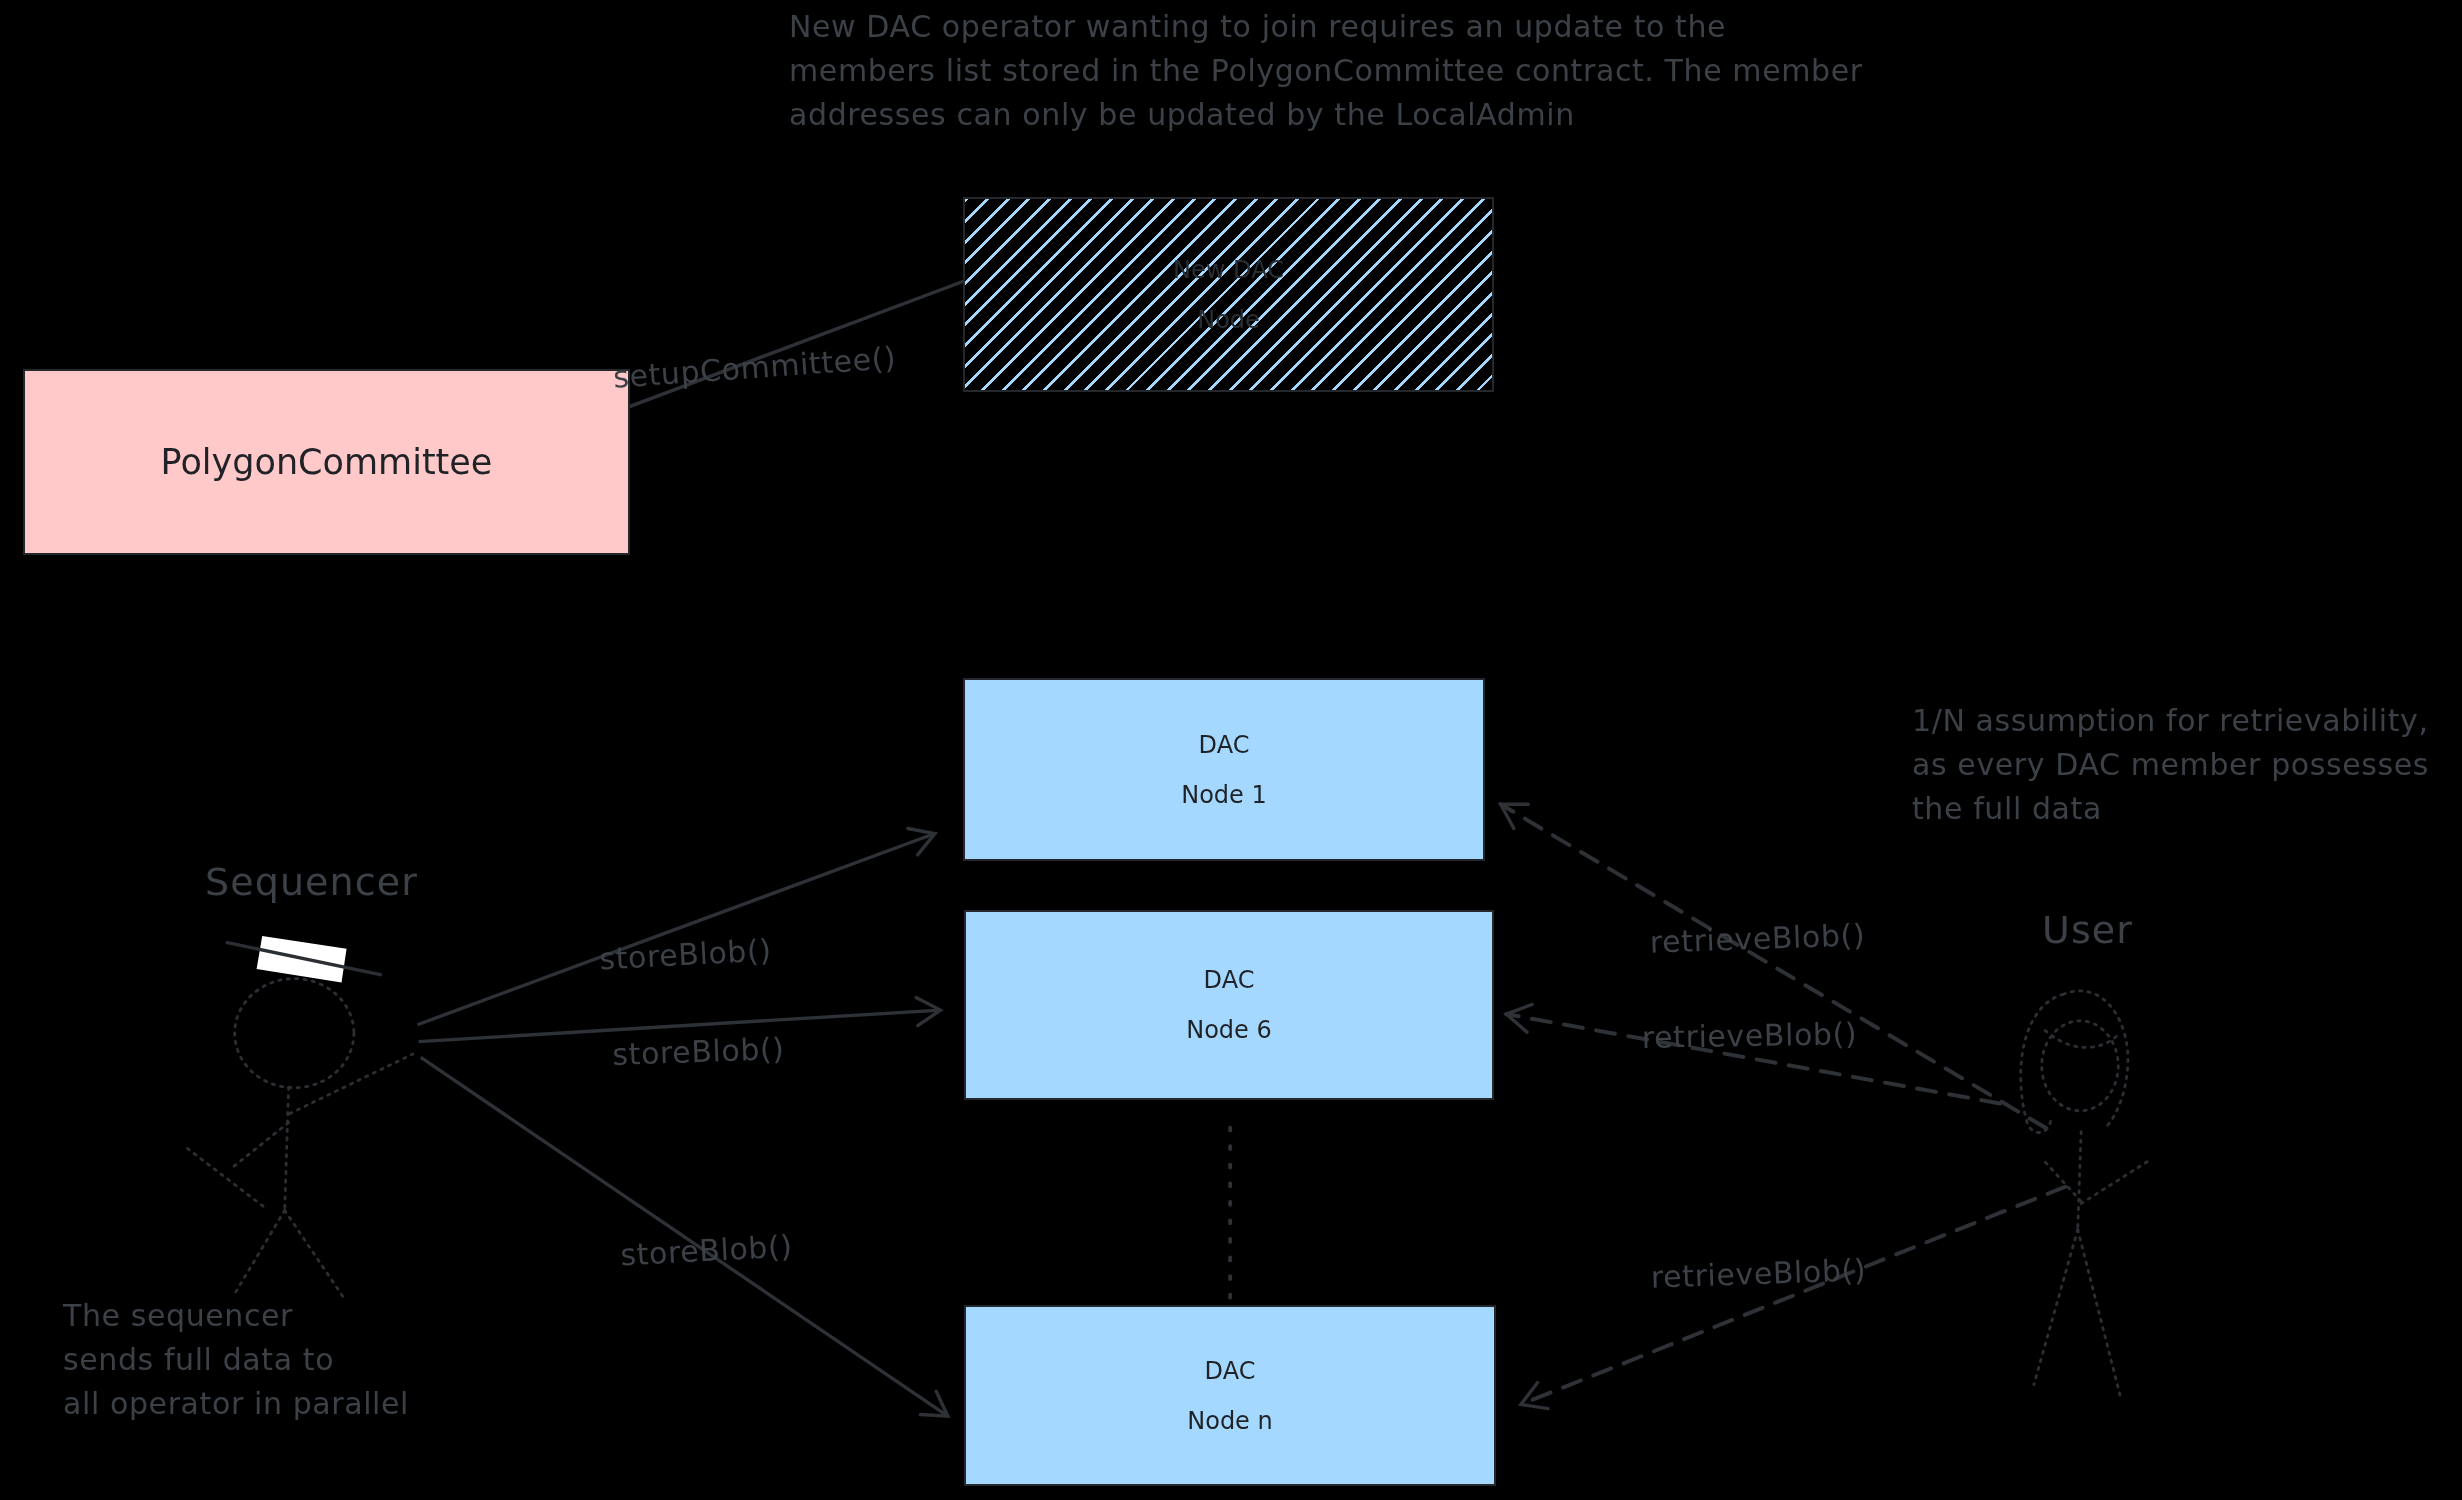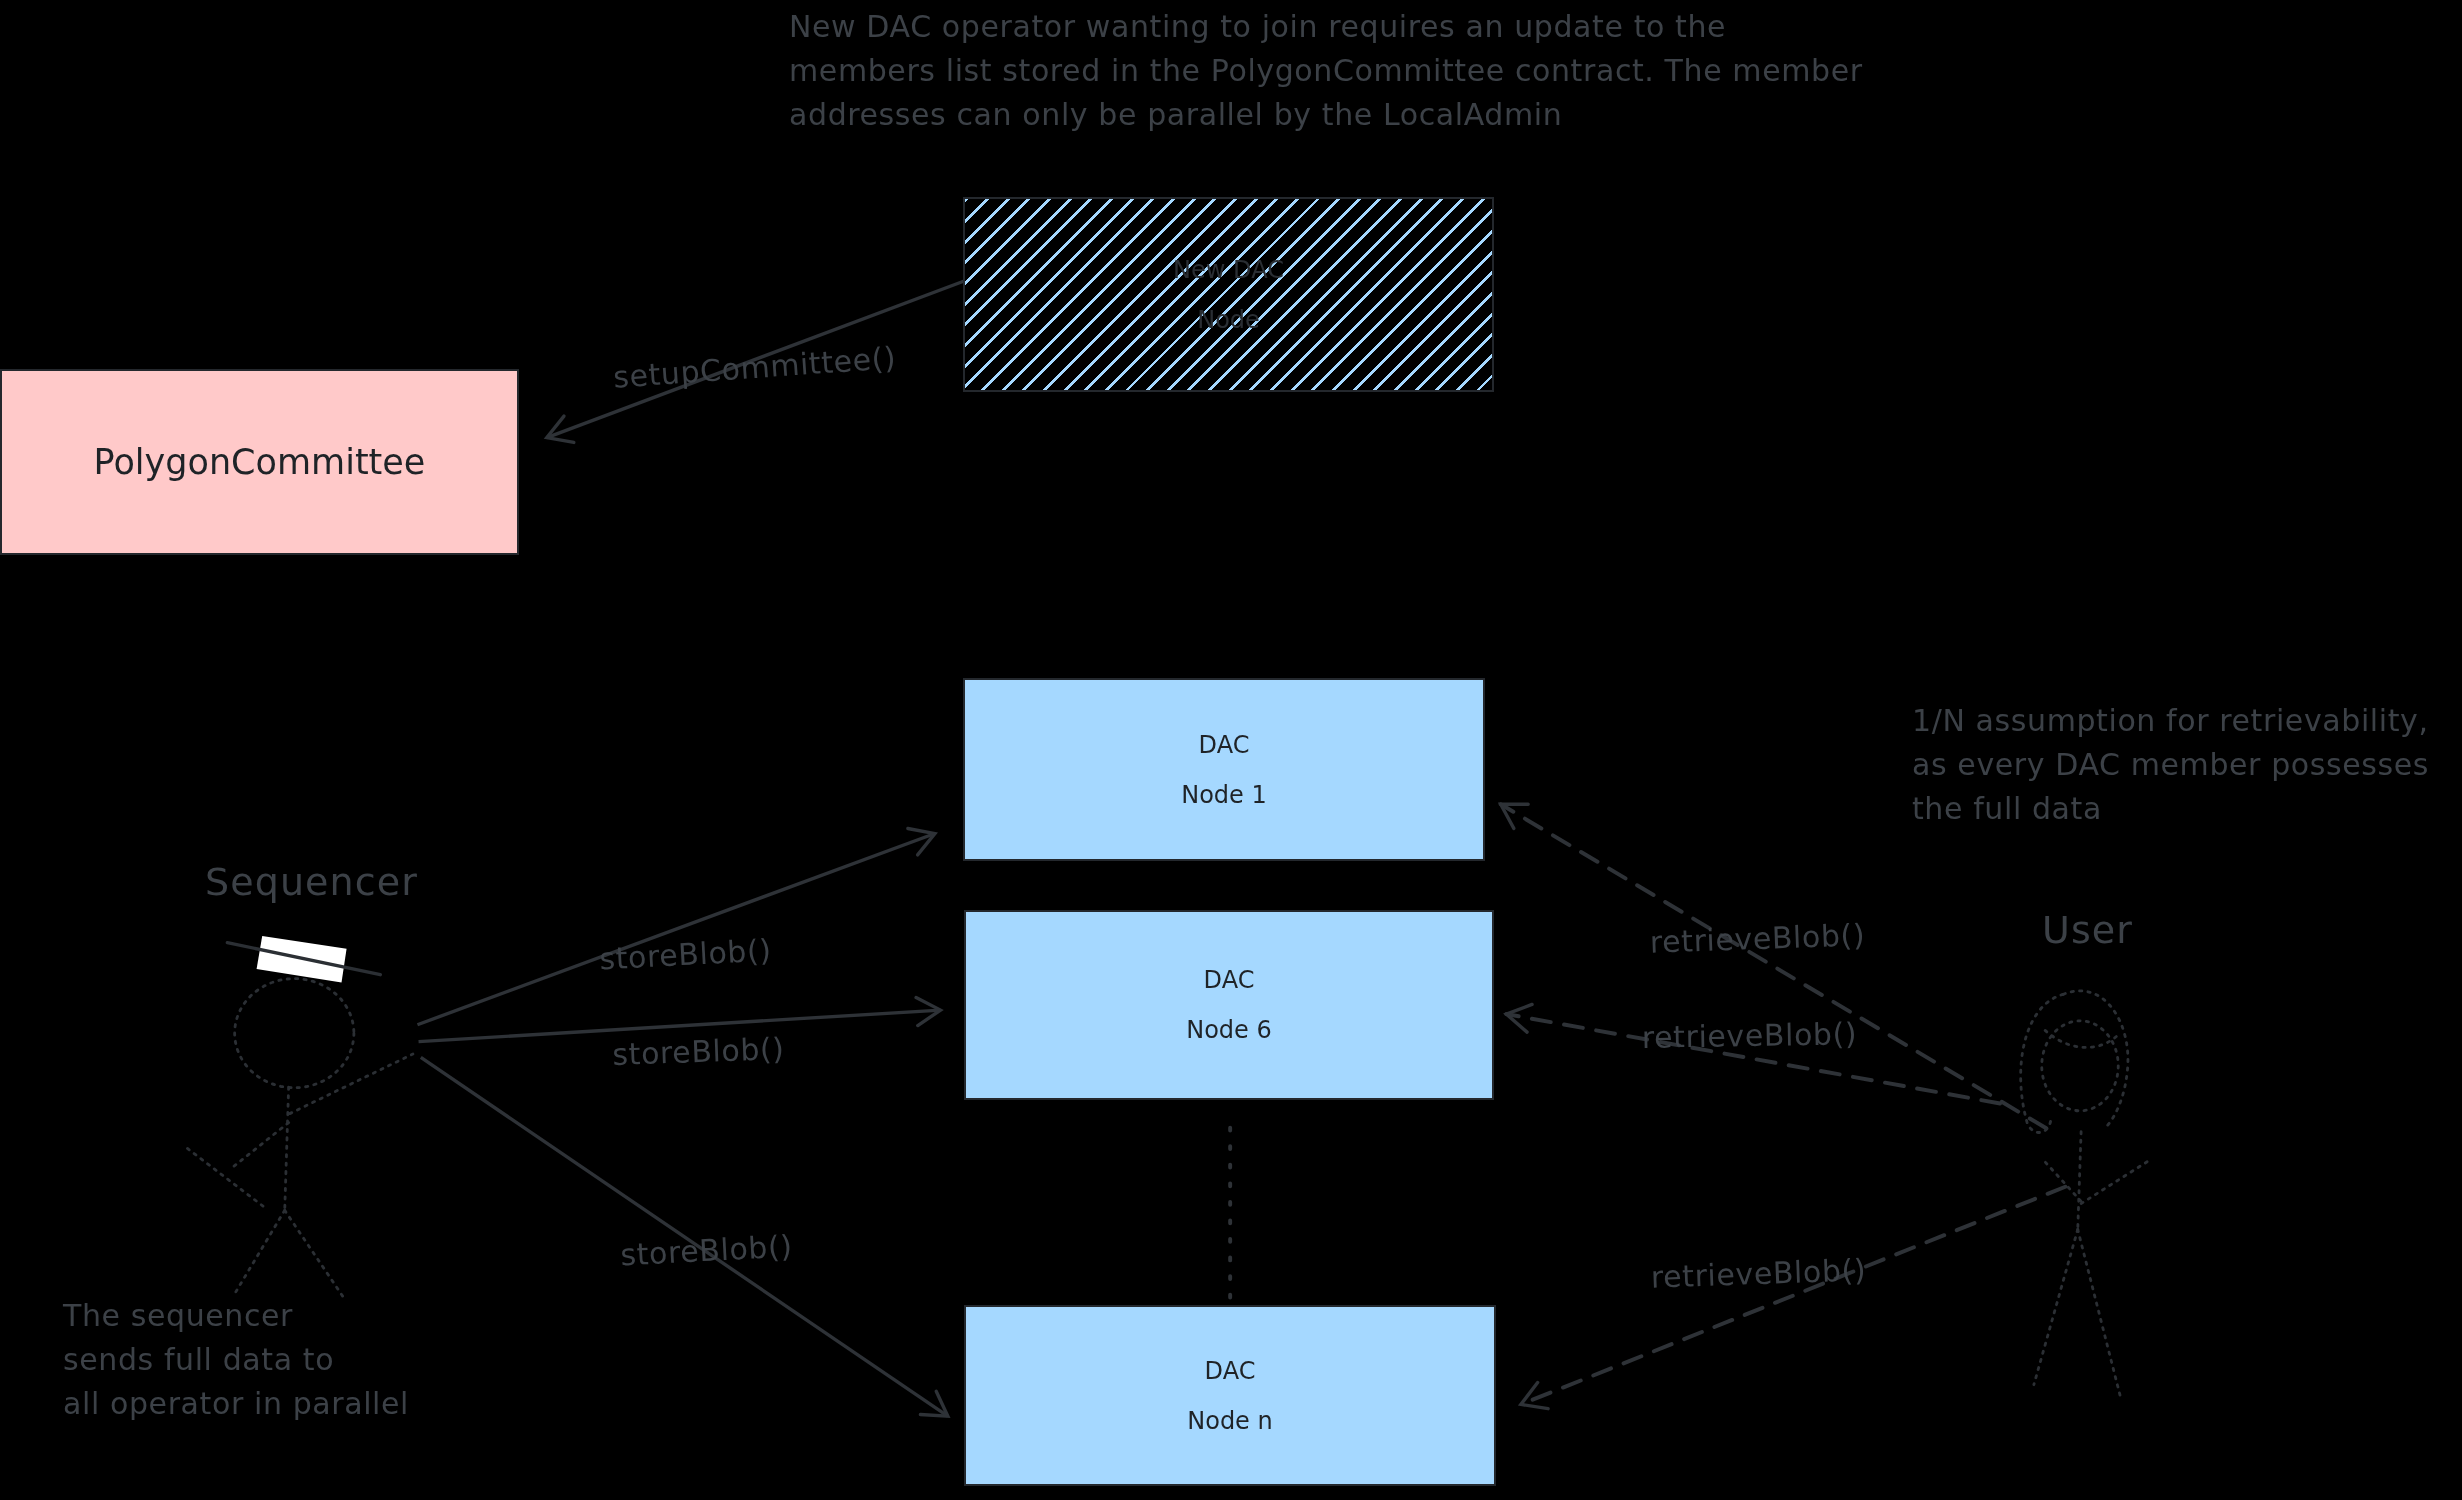--- a/index.html
+++ b/index.html
@@ -82,36 +82,36 @@
       <path class="fig" d="M3700,2140 L3820,2064"></path>
       <path class="fig" d="M3700,2136 L3636,2066"></path>
       <path class="fig" d="M3694,2186 L3616,2462"></path>
       <path class="fig" d="M3694,2186 L3770,2484"></path>
     </g>
   </svg>
 
   <div class="note" style="left:789px;top:4.5px;">
     <div>New DAC operator wanting to join requires an update to the</div>
     <div>members list stored in the PolygonCommittee contract. The member</div>
-    <div>addresses can only be parallel by the LocalAdmin</div>
+    <div>addresses can only be updated by the LocalAdmin</div>
   </div>
 
   <div class="note" style="left:1912px;top:699px;">
     <div>1/N assumption for retrievability,</div>
     <div>as every DAC member possesses</div>
     <div>the full data</div>
   </div>
 
   <div class="note" style="left:63px;top:1294px;">
     <div>The sequencer</div>
     <div>sends full data to</div>
     <div>all operator in parallel</div>
   </div>
 
-  <div class="box box-pink" style="left:0;top:369px;width:519px;height:186px;">
+  <div class="box box-pink" style="left:23px;top:369px;width:607px;height:186px;">
     <div class="bline" style="font-size:35px;">PolygonCommittee</div>
   </div>
 
   <div class="box box-hatched" style="left:963px;top:197px;width:531px;height:195px;">
     <div class="bline">New DAC</div>
     <div class="bline">Node</div>
   </div>
 
   <div class="box box-blue" style="left:963px;top:678px;width:522px;height:183px;">
     <div class="bline">DAC</div>

